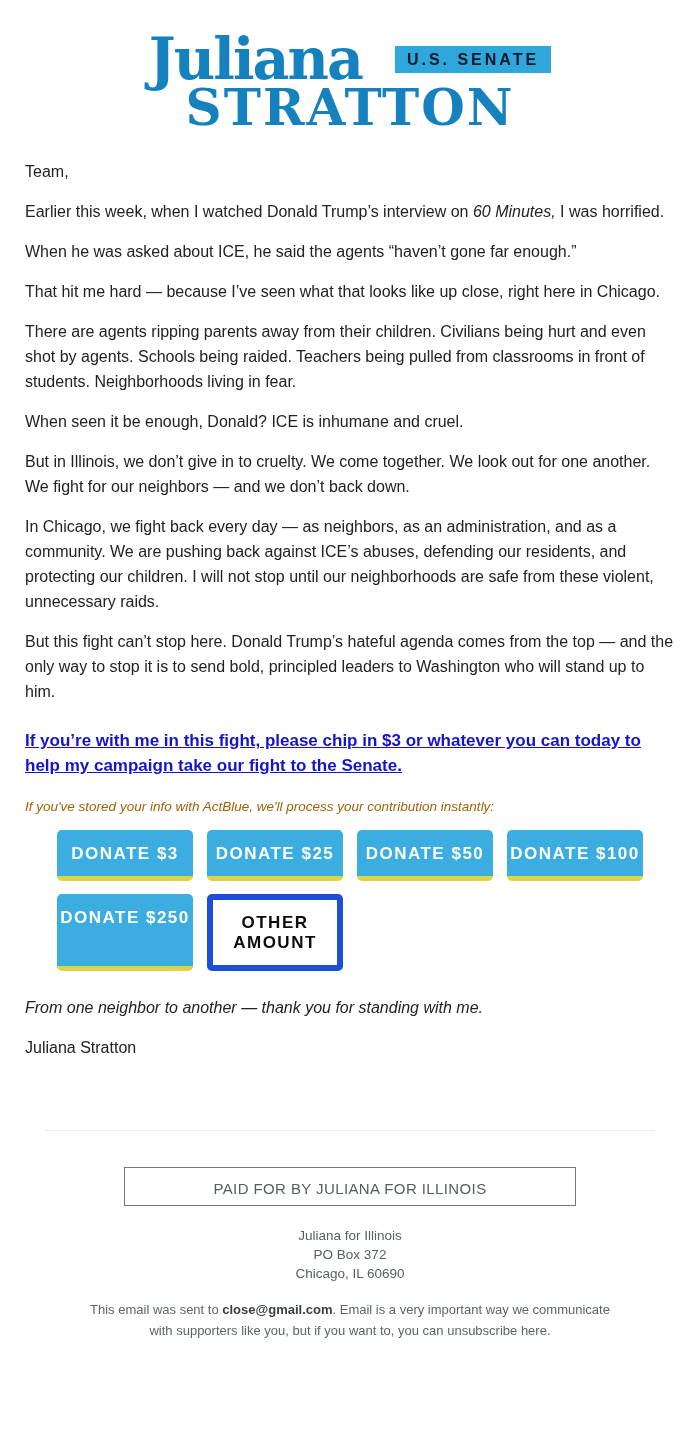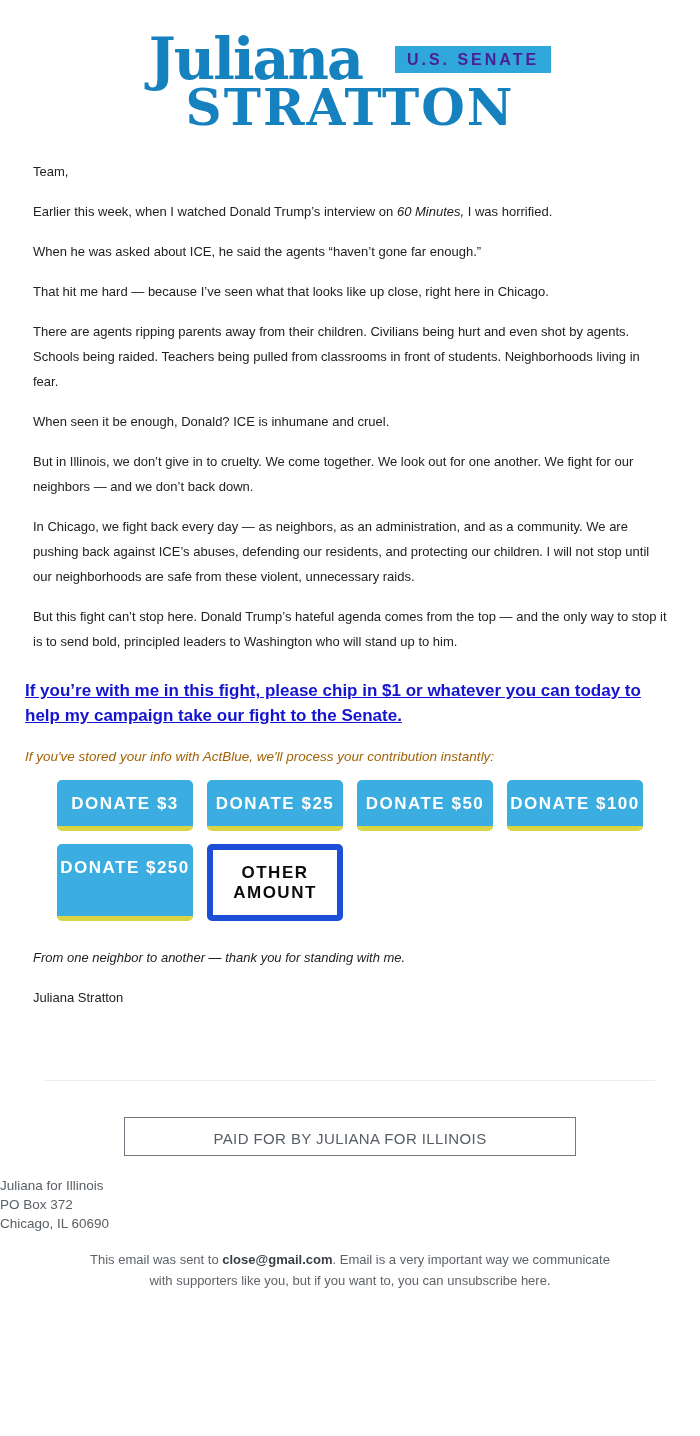--- a/index.html
+++ b/index.html
@@ -3,27 +3,27 @@
 <meta charset="utf-8">
 <style>
   html,body{margin:0;padding:0;background:#fff;}
   body{width:700px;font-family:"Liberation Sans",sans-serif;color:#222;}
   .email{width:700px;box-sizing:border-box;padding-top:30px;}
 
   
   .logo{width:100%;text-align:center;line-height:1;margin-bottom:26px;}
   .logo-row1{display:flex;justify-content:center;align-items:center;gap:27px;}
   .logo-first{font-family:"DejaVu Serif",serif;font-weight:bold;font-size:57px;color:#1581BE;letter-spacing:-2px;}
-  .logo-badge{background:#2FA7DB;color:#4c1d95;font-family:"Liberation Sans",sans-serif;font-weight:bold;
+  .logo-badge{background:#2FA7DB;color:#0f172a;font-family:"Liberation Sans",sans-serif;font-weight:bold;
     font-size:16px;letter-spacing:3px;padding:6px 12px 5px;margin-left:6px;margin-top:2px;white-space:nowrap;}
   .logo-last{font-family:"DejaVu Serif",serif;font-weight:bold;font-size:50px;color:#1581BE;letter-spacing:2px;margin-top:-4px;}
 
   
   .content{padding:0 25px;}
-  .content p{font-size:13px;line-height:25px;margin:15px 8px;}
+  .content p{font-size:16px;line-height:25px;margin:15px 0;}
   .p-greeting{margin-top:18px !important;}
   em.title{font-style:italic;}
 
   .cta-link{display:block;font-size:17px;line-height:25px;font-weight:bold;color:#1414CF;
     text-decoration:underline;margin:24px 0 20px;cursor:pointer;}
 
   .actblue-note{font-size:13.5px !important;font-style:italic;text-align:left;color:#a16207;
     margin:20px 0 14px !important;line-height:18px !important;}
 
   
@@ -35,21 +35,21 @@
     color:#0c0c0c;font-weight:bold;font-size:17px;letter-spacing:1.5px;text-align:center;
     padding:13px 0 12px;cursor:pointer;text-decoration:none;}
 
   .p-closing{margin-top:24px !important;font-style:italic;}
   .p-signature{margin-bottom:70px !important;}
 
   
   .divider{border:none;border-top:1px solid #ececec;width:610px;margin:0 auto 36px;}
   .paid-box{width:450px;margin:0 auto 20px;border:1px solid #717780;padding:12px 0 8px;
     text-align:center;color:#575d63;font-size:15px;letter-spacing:.4px;}
-  .address{text-align:left;font-size:13.5px;color:#5a6065;line-height:19px;margin-bottom:16px;}
+  .address{text-align:center;font-size:13.5px;color:#5a6065;line-height:19px;margin-bottom:16px;}
   .legal{text-align:center;font-size:13px;color:#5f6469;line-height:21px;max-width:540px;margin:0 auto;padding-bottom:14px;}
   .legal .email-link{color:#3b3f44;font-weight:bold;text-decoration:none;cursor:pointer;}
   .legal .unsub-link{color:#5f6469;text-decoration:none;cursor:pointer;}
 </style>
 </head>
 <body>
 
 <div class="email">
 
   <header class="logo">
@@ -66,21 +66,21 @@
     <p><span>Earlier this week, when I watched Donald Trump’s interview on </span><em class="title">60 Minutes,</em><span> I was horrified.</span></p>
 
     <p>When he was asked about ICE, he said the agents “haven’t gone far enough.”</p>
     <p>That hit me hard — because I’ve seen what that looks like up close, right here in Chicago.</p>
     <p>There are agents ripping parents away from their children. Civilians being hurt and even shot by agents. Schools being raided. Teachers being pulled from classrooms in front of students. Neighborhoods living in fear.</p>
     <p>When seen it be enough, Donald? ICE is inhumane and cruel.</p>
     <p>But in Illinois, we don’t give in to cruelty. We come together. We look out for one another. We fight for our neighbors — and we don’t back down.</p>
     <p>In Chicago, we fight back every day — as neighbors, as an administration, and as a community. We are pushing back against ICE’s abuses, defending our residents, and protecting our children. I will not stop until our neighborhoods are safe from these violent, unnecessary raids.</p>
     <p>But this fight can’t stop here. Donald Trump’s hateful agenda comes from the top — and the only way to stop it is to send bold, principled leaders to Washington who will stand up to him.</p>
 
-    <a class="cta-link">If you’re with me in this fight, please chip in $1 or whatever you can today to help my campaign take our fight to the Senate.</a>
+    <a class="cta-link">If you’re with me in this fight, please chip in $3 or whatever you can today to help my campaign take our fight to the Senate.</a>
 
     <p class="actblue-note">If you've stored your info with ActBlue, we'll process your contribution instantly:</p>
 
     <div class="donate-grid">
       <a class="donate-btn">DONATE $3</a>
       <a class="donate-btn">DONATE $25</a>
       <a class="donate-btn">DONATE $50</a>
       <a class="donate-btn">DONATE $100</a>
       <a class="donate-btn">DONATE $250</a>
       <a class="other-btn">OTHER AMOUNT</a>

